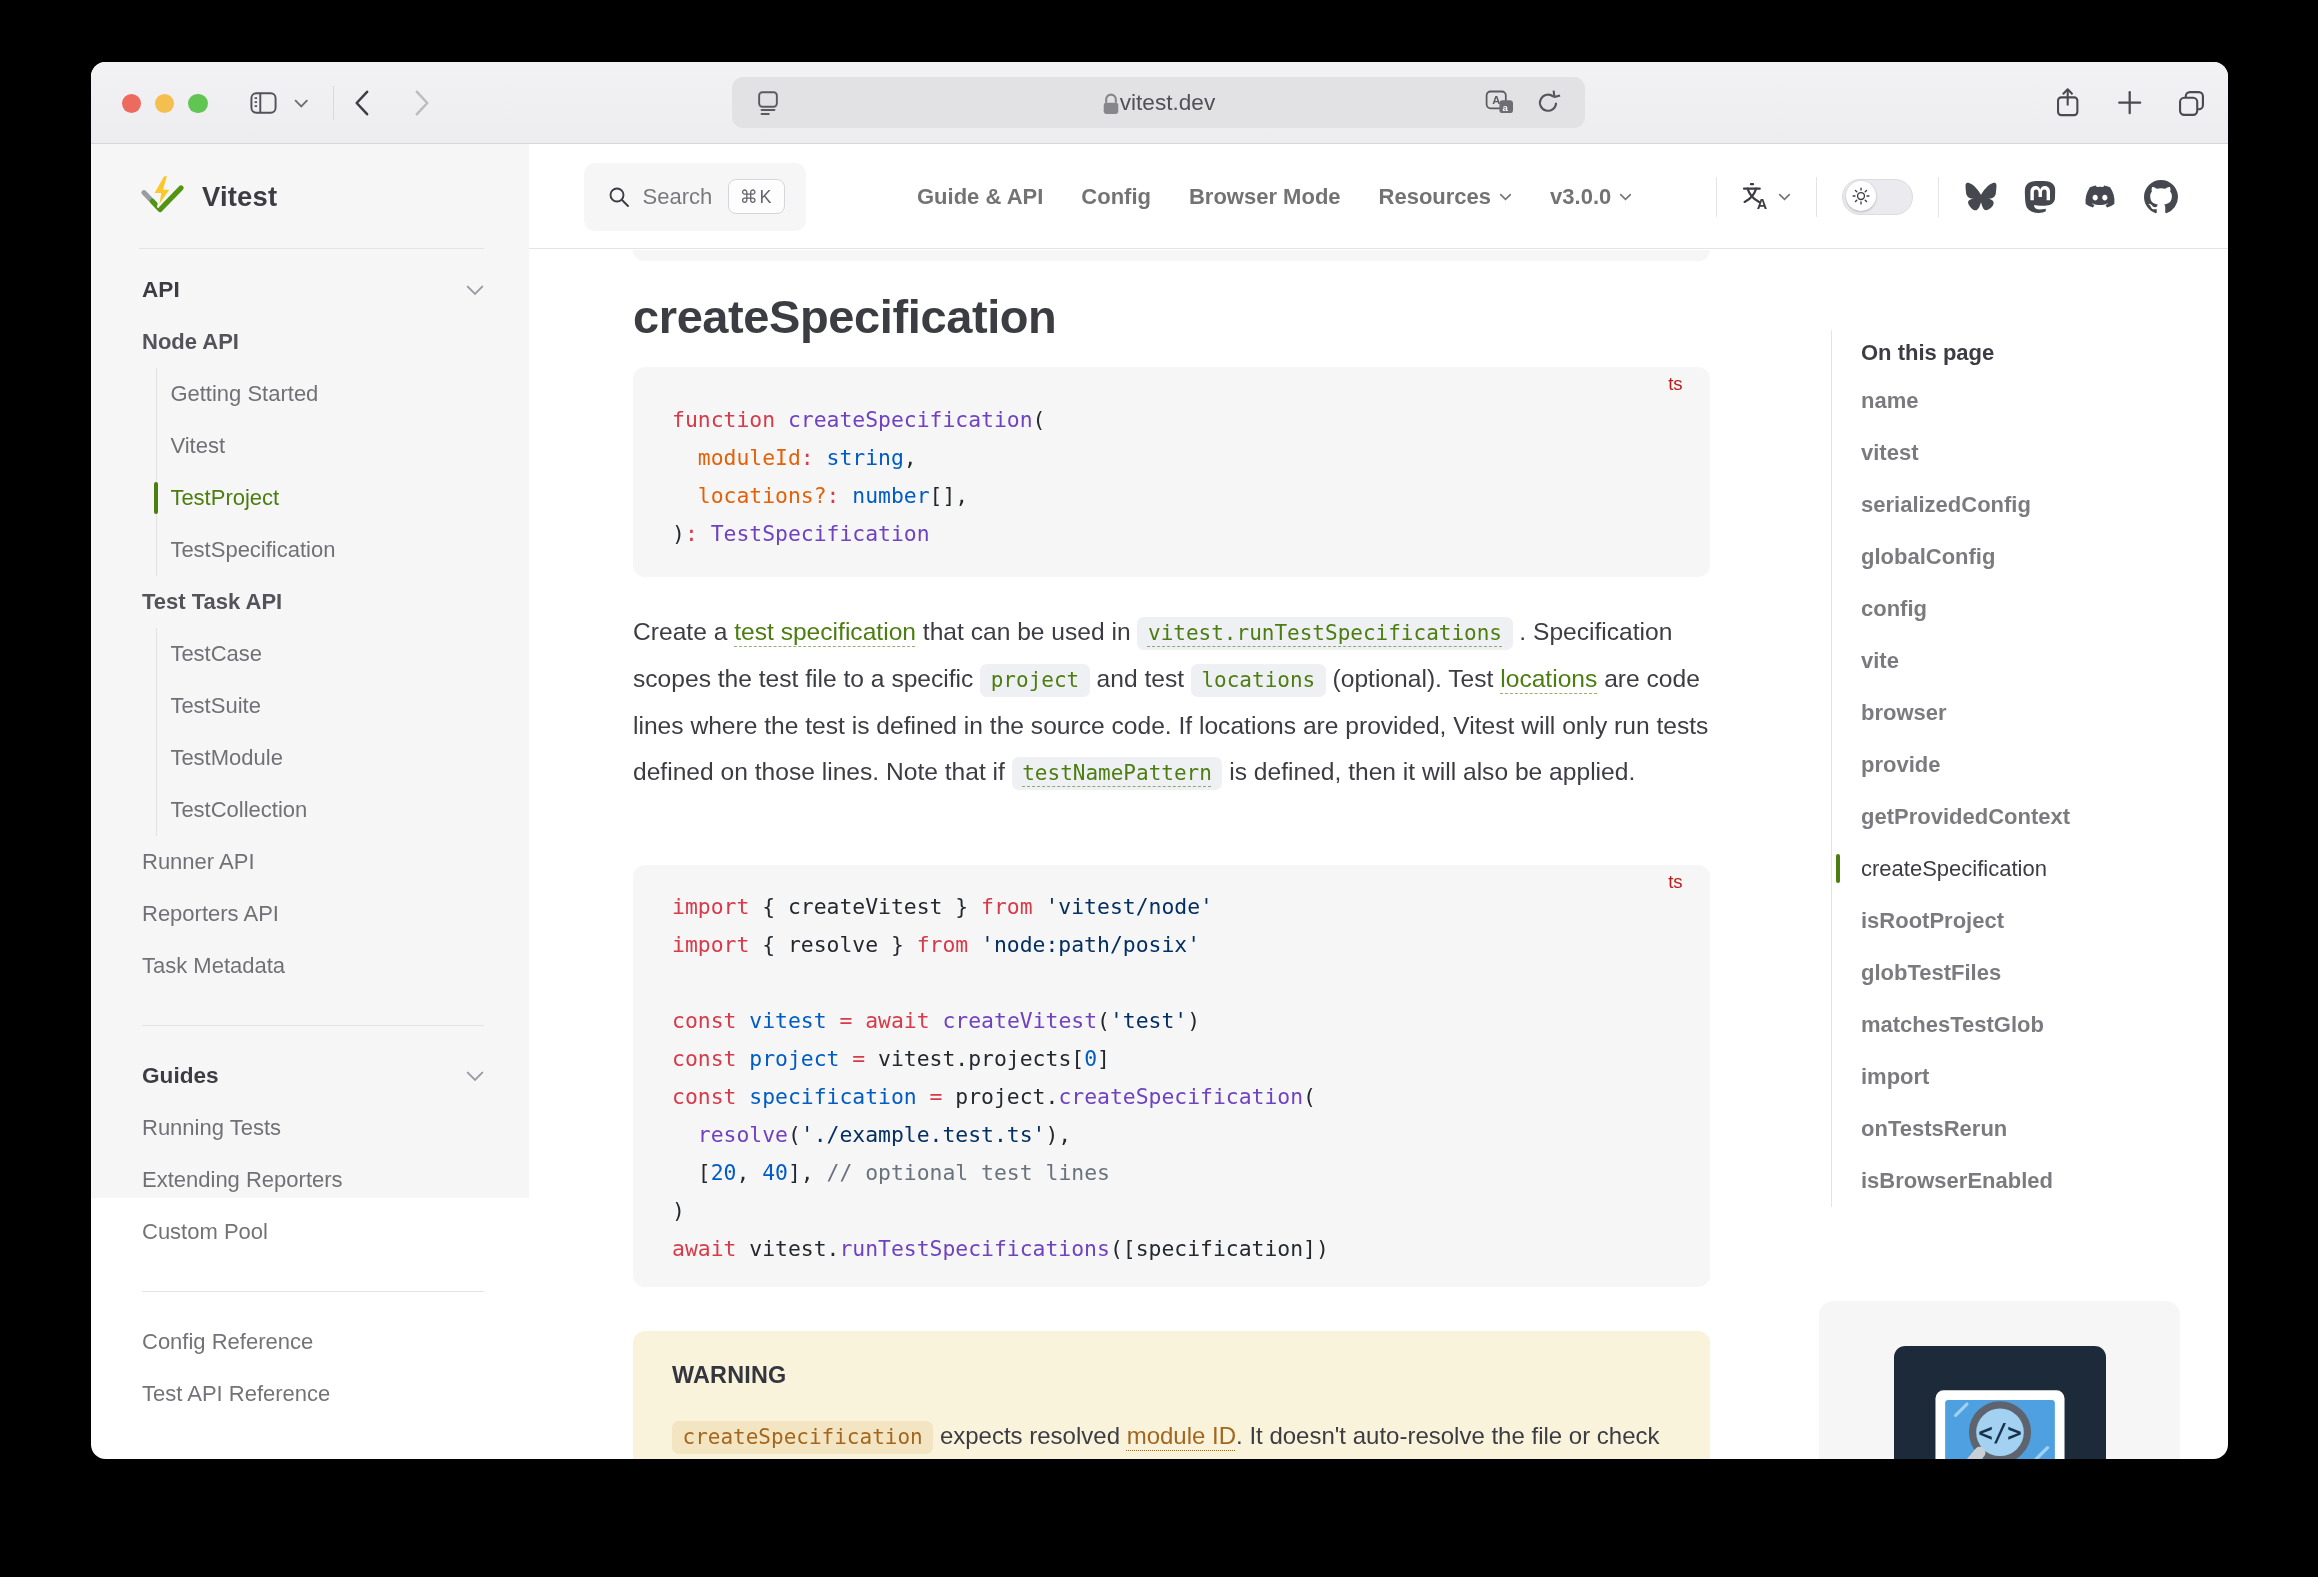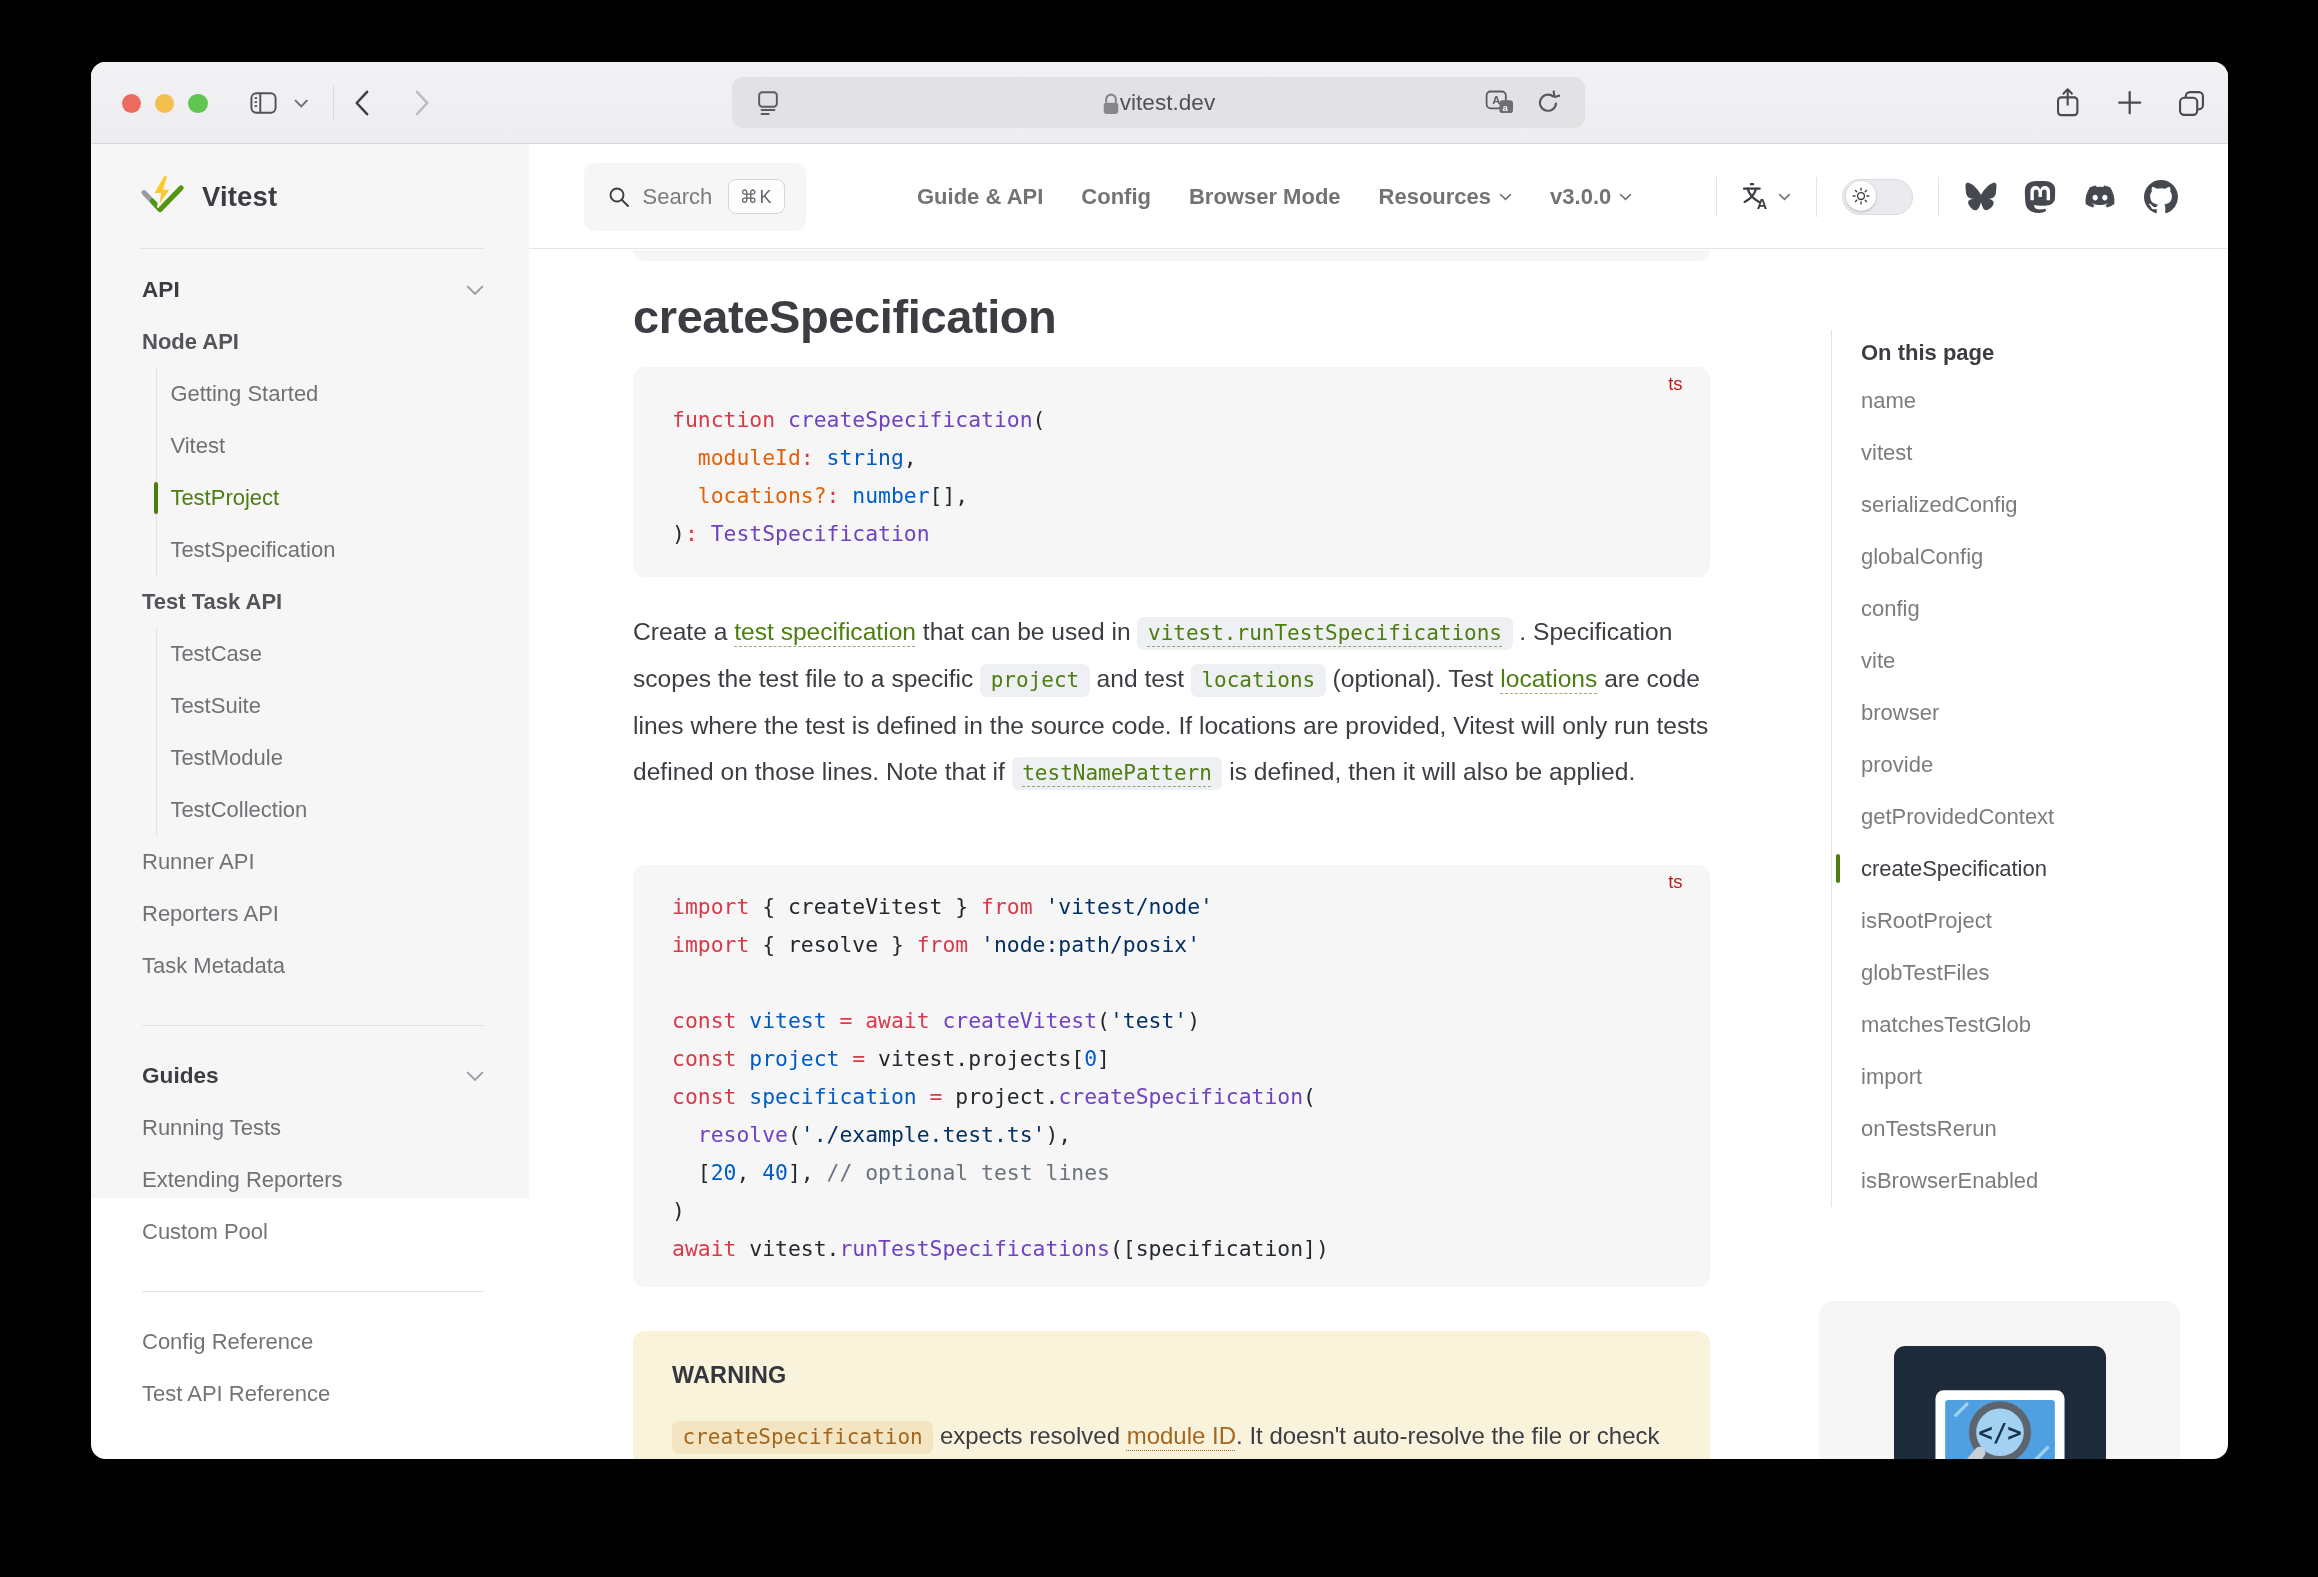--- a/index.html
+++ b/index.html
@@ -90,21 +90,21 @@
                background:#f3e5c2; border-radius:6.5px; padding:4px 10.5px 4.8px; }
   .warn-link { color:var(--warn_code); font-weight:500; text-decoration:underline dotted; text-decoration-thickness:1.2px;
                text-underline-offset:5.7px; cursor:pointer; }
 
   
   .outline { position:absolute; left:1290px; top:105px; width:361px; }
   .outline-inner { margin-top:81px; border-left:0.8px solid #e4e4e7; padding-left:29px;margin-left:12px; }
   .outline-title { height:45px; line-height:45px; font-size:22px; font-weight:700; color:#3c3c43; }
   .outline-list { list-style:none; }
   .outline-item { height:52px; display:flex; align-items:center; font-size:22px; color:rgba(60,60,67,.68);
-                  cursor:pointer; position:relative; }
+                  cursor:pointer; position:relative;font-weight:bold; }
   .outline-item.active { color:#3c3c43; font-weight:500; }
   .outline-item.active::before { content:''; position:absolute; left:-25px; top:11.3px; width:4px; height:29px;
                                  border-radius:2.4px; background:var(--brand_green); }
   .ad-card { position:absolute; left:0; top:1052px; width:361px; height:371px; background:#f6f6f7;
              border-radius:14.5px; display:flex; justify-content:center; cursor:pointer; }
   .ad-img { margin-top:45px; width:212px; height:266px; border-radius:11.3px; background:#1d2a3a;
             display:flex; justify-content:center; }
 </style>
 </head>
 <body>

